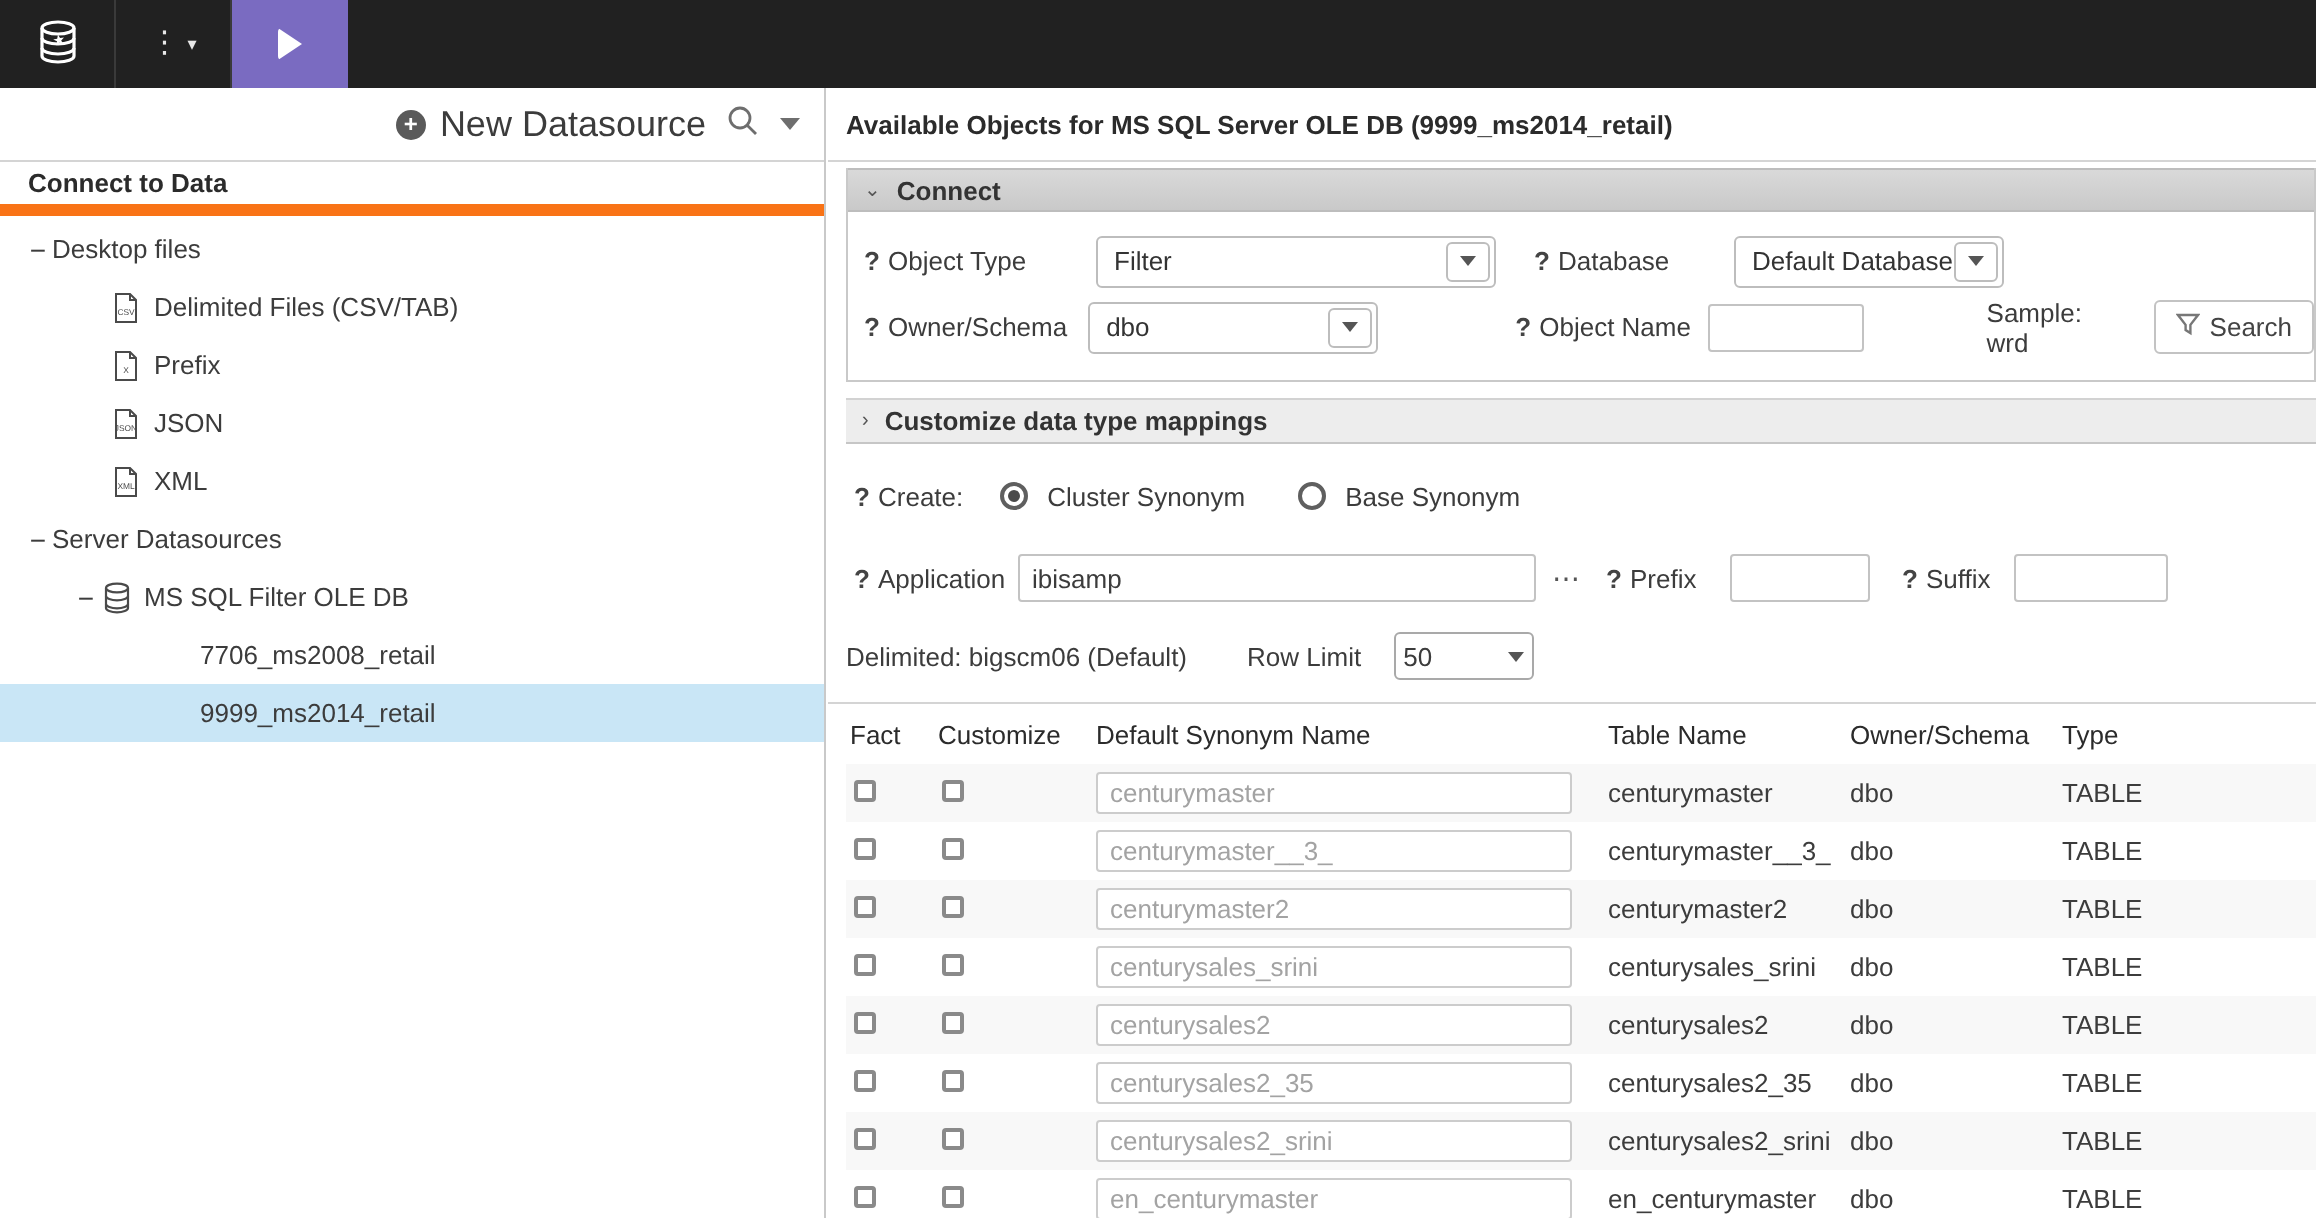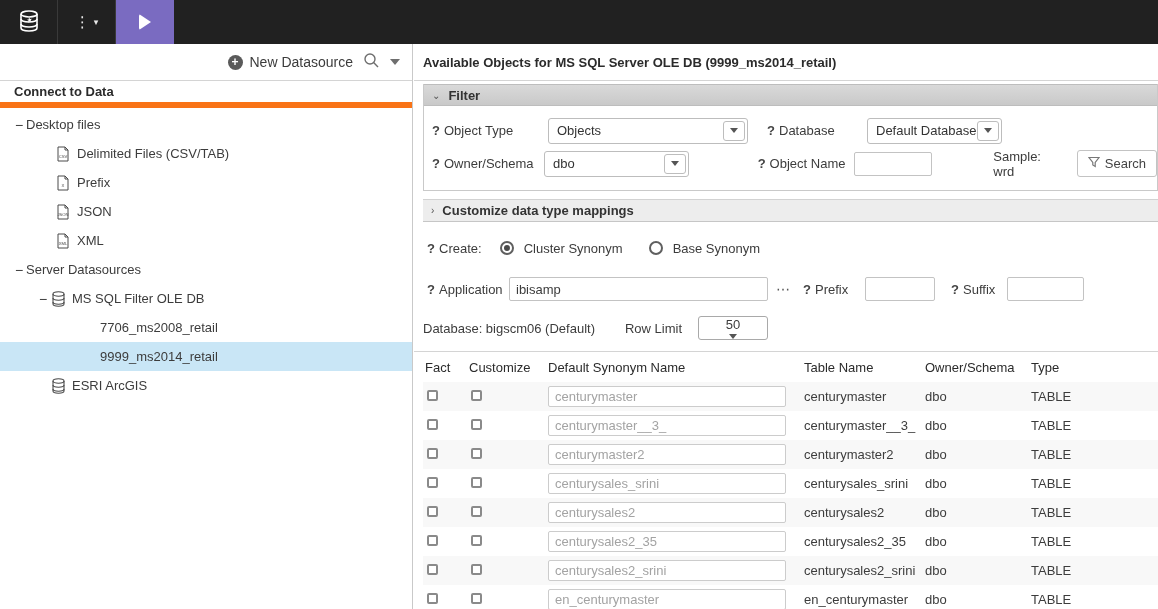--- a/index.html
+++ b/index.html
@@ -13,21 +13,21 @@
   .kebab { display:flex; align-items:center; gap:4px; }
   .kebab .dots { color:#e8e8e8; font-size:15px; letter-spacing:0; line-height:12px; }
   .kebab .caret { color:#e8e8e8; font-size:9px; }
   .play-tri { width:0; height:0; border-left:12px solid #fff; border-top:8px solid transparent; border-bottom:8px solid transparent; border-radius:2px; }
 
   
   .left { position:absolute; left:0; top:44px; width:413px; height:565px; border-right:1px solid #c9c9c9; background:#fff; }
   .nds-row { height:37px; display:flex; align-items:center; justify-content:flex-end; padding-right:12px; border-bottom:1px solid #d4d4d4; gap:10px; }
   .nds-btn { display:flex; align-items:center; gap:7px; cursor:pointer; }
   .plus-circle { width:15px; height:15px; border-radius:50%; background:#5a5a5a; color:#fff; display:flex; align-items:center; justify-content:center; font-size:12px; line-height:1; font-weight:bold; }
-  .nds-label { font-size:14px; color:#3c3c3c; }
+  .nds-label { font-size:18px; color:#3c3c3c; }
   .caret-down { width:0; height:0; border-left:5px solid transparent; border-right:5px solid transparent; border-top:6px solid #6e6e6e; }
   .left-header { height:27px; display:flex; align-items:center; padding-left:14px; font-weight:bold; color:#2b2b2b; border-bottom:6px solid #f97316; }
 
   .tree { padding-top:2px; }
   .tree-item { height:29px; display:flex; align-items:center; cursor:pointer; }
   .tree-item.selected { background:#c9e6f6; }
   .tree-item .expander { width:14px; text-align:center; color:#3c3c3c; font-size:14px; flex:0 0 auto; }
   .tree-item .ticon { width:16px; height:16px; margin-right:6px; display:flex; align-items:center; justify-content:center; flex:0 0 auto; }
   .tree-item .tlabel { white-space:nowrap; }
   .lvl0 { padding-left:12px; }
@@ -62,21 +62,21 @@
   .bar-customize { background:#ededed; border-top:1px solid #d2d2d2; border-bottom:1px solid #c6c6c6; margin-top:8px; height:23px; }
 
   .create-row { display:flex; align-items:center; margin-top:15px; height:22px; }
   .radio { width:14px; height:14px; border:2px solid #5f5f5f; border-radius:50%; display:inline-flex; align-items:center; justify-content:center; background:#fff; flex:0 0 auto; }
   .radio.on::after { content:""; width:6px; height:6px; border-radius:50%; background:#4a4a4a; }
   .radio-label { margin:0 26px 0 10px; }
 
   .app-row { display:flex; align-items:center; margin-top:16px; height:28px; }
   .more-btn { border:none; background:none; color:#555; font-size:14px; letter-spacing:1px; margin:0 8px; cursor:pointer; }
   .db-row { display:flex; align-items:center; margin-top:12px; height:26px; }
-  .select { display:flex; align-items:center; justify-content:space-between; border:1px solid #a9a9a9; border-radius:3px; height:24px; width:70px; padding:0 4px; background:#fff; cursor:pointer;flex-direction:column; }
+  .select { display:flex; align-items:center; justify-content:space-between; border:1px solid #a9a9a9; border-radius:3px; height:24px; width:70px; padding:0 4px; background:#fff; cursor:pointer; }
   .rule { border:none; border-top:1px solid #d4d4d4; margin:10px 0 0 -9px; }
 
   
   .tbl { margin-top:0; }
   .thead, .trow { display:grid; grid-template-columns:44px 79px 256px 121px 106px 1fr; align-items:center; }
   .thead { height:30px; font-weight:normal; color:#2b2b2b; }
   .thead .c { padding-left:2px; }
   .trow { height:29px; }
   .trow.alt { background:#f8f8f8; }
   .c { padding-left:2px; }
@@ -185,50 +185,38 @@
           </svg>
         </span>
         <span class="tlabel">MS SQL Filter OLE DB</span>
       </div>
       <div class="tree-item lvl2">
         <span class="tlabel">7706_ms2008_retail</span>
       </div>
       <div class="tree-item lvl2 selected">
         <span class="tlabel">9999_ms2014_retail</span>
       </div>
-      <div class="tree-item lvl1">
-        <span class="expander"> </span>
-        <span class="ticon">
-          <svg width="15" height="16" viewBox="0 0 15 16" fill="none" stroke="#4a4a4a" stroke-width="1.1">
-            <ellipse cx="7.5" cy="3" rx="5.5" ry="2.2"></ellipse>
-            <path d="M2 3v4c0 1.2 2.5 2.2 5.5 2.2S13 8.2 13 7V3"></path>
-            <path d="M2 7v4c0 1.2 2.5 2.2 5.5 2.2S13 12.2 13 11V7"></path>
-            <path d="M2 11v2c0 1.2 2.5 2.2 5.5 2.2S13 14.2 13 13v-2"></path>
-          </svg>
-        </span>
-        <span class="tlabel">ESRI ArcGIS</span>
-      </div>
     </div>
 </div>
 
 <div class="right">
   <div class="rtitle">Available Objects for MS SQL Server OLE DB (9999_ms2014_retail)</div>
   <div class="rbody">
 
     <div class="filter-group">
       <div class="section-bar bar-filter">
         <span class="chev">⌄</span>
-        <span>Filter</span>
+        <span>Connect</span>
       </div>
       <div class="filter-body">
         <div class="f-row">
           <span class="q">?</span>
           <span class="f-label w104">Object Type</span>
           <span class="combo" style="width:200px">
-            <span class="cval">Objects</span>
+            <span class="cval">Filter</span>
             <span class="cbtn">
                 <span class="tri"></span>
               </span>
           </span>
           <span class="q" style="margin-left:15px">?</span>
           <span class="f-label w88">Database</span>
           <span class="combo" style="width:135px">
             <span class="cval">Default Database</span>
             <span class="cbtn">
                 <span class="tri"></span>
@@ -281,21 +269,21 @@
       <button class="more-btn">⋯</button>
       <span class="q">?</span>
       <span class="f-label" style="width:42px">Prefix</span>
       <input class="txt-input" style="width: 70px; margin-left: 8px;" value="">
       <span class="q" style="margin-left:12px">?</span>
       <span class="f-label" style="width:40px">Suffix</span>
       <input class="txt-input" style="width: 77px; margin-left: 4px;" value="">
     </div>
 
     <div class="db-row">
-      <span>Database: bigscm06 (Default)</span>
+      <span>Delimited: bigscm06 (Default)</span>
       <span class="f-label" style="margin-left:30px">Row Limit</span>
       <span class="select" style="margin-left:16px">
         <span>50</span>
         <span class="tri"></span>
       </span>
     </div>
 
     <hr class="rule">
 
     <div class="tbl">

